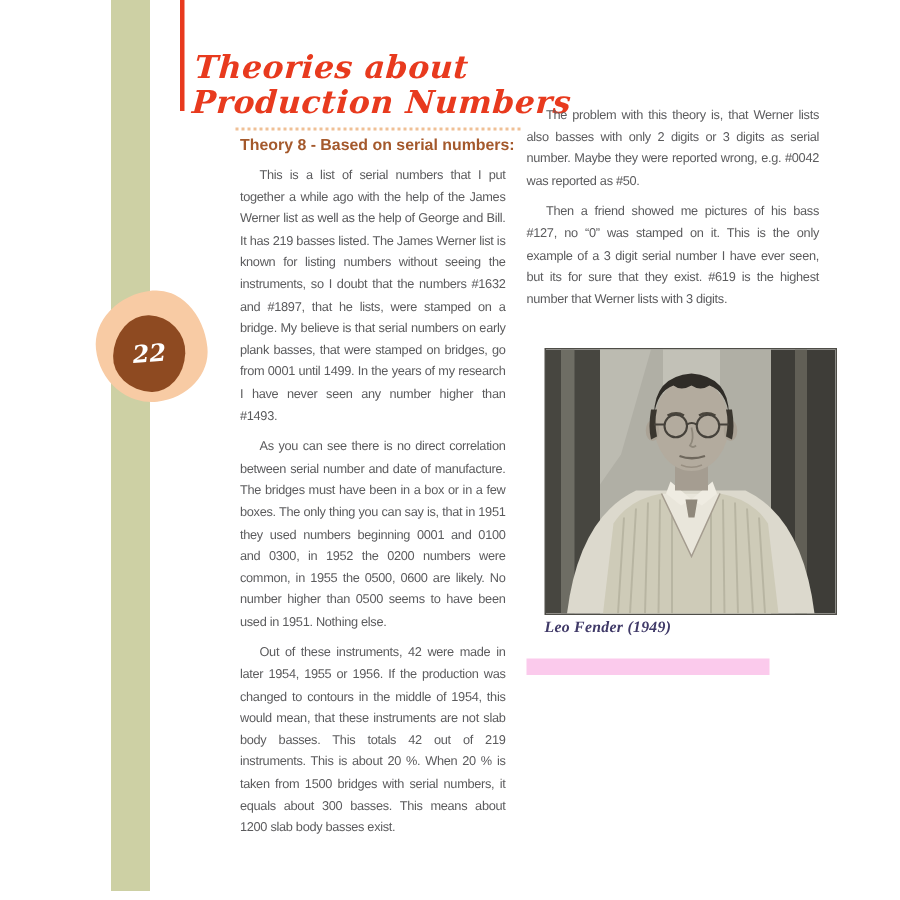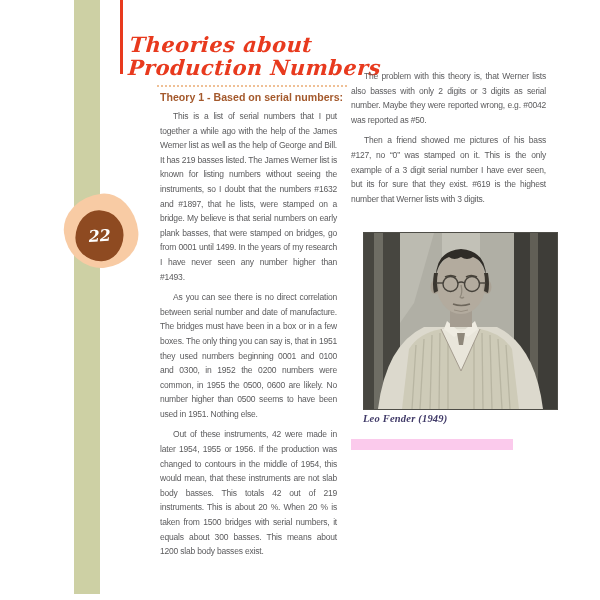--- a/index.html
+++ b/index.html
@@ -72,21 +72,21 @@
 
   <div class="redline"></div>
 
   <h1 class="title">
     <span>Theories about</span><br>
     <span>Production Numbers</span>
   </h1>
 
   <div class="col-left">
     <div class="divider"></div>
-    <h2 class="heading">Theory 1 - Based on serial numbers:</h2>
+    <h2 class="heading">Theory 8 - Based on serial numbers:</h2>
     <p class="body">This is a list of serial numbers that I put together a while ago with the help of the James Werner list as well as the help of George and Bill. It has 219 basses listed. The James Werner list is known for listing numbers without seeing the instruments, so I doubt that the numbers #1632 and #1897, that he lists, were stamped on a bridge. My believe is that serial numbers on early plank basses, that were stamped on bridges, go from 0001 until 1499. In the years of my research I have never seen any number higher than #1493.</p>
     <p class="body">As you can see there is no direct correlation between serial number and date of manufacture. The bridges must have been in a box or in a few boxes. The only thing you can say is, that in 1951 they used numbers beginning 0001 and 0100 and 0300, in 1952 the 0200 numbers were common, in 1955 the 0500, 0600 are likely. No number higher than 0500 seems to have been used in 1951. Nothing else.</p>
     <p class="body">Out of these instruments, 42 were made in later 1954, 1955 or 1956. If the production was changed to contours in the middle of 1954, this would mean, that these instruments are not slab body basses. This totals 42 out of 219 instruments. This is about 20 %. When 20 % is taken from 1500 bridges with serial numbers, it equals about 300 basses. This means about 1200 slab body basses exist.</p>
   </div>
 
   <div class="col-right">
     <p class="body">The problem with this theory is, that Werner lists also basses with only 2 digits or 3 digits as serial number. Maybe they were reported wrong, e.g. #0042 was reported as #50.</p>
     <p class="body">Then a friend showed me pictures of his bass #127, no “0” was stamped on it. This is the only example of a 3 digit serial number I have ever seen, but its for sure that they exist. #619 is the highest number that Werner lists with 3 digits.</p>
 
     <figure>

